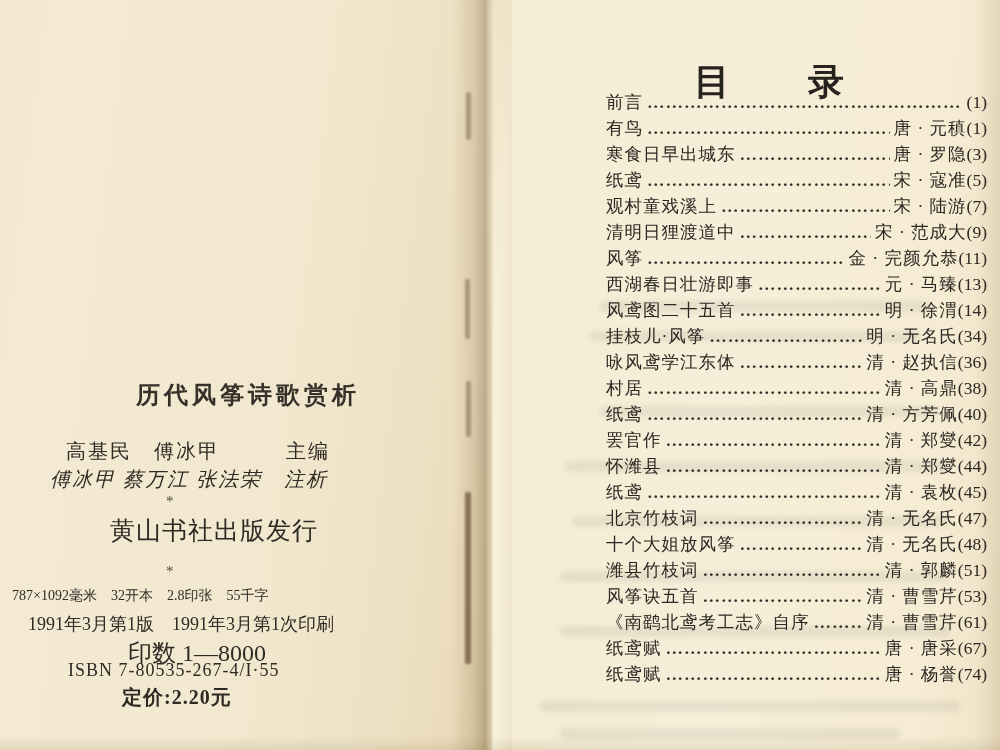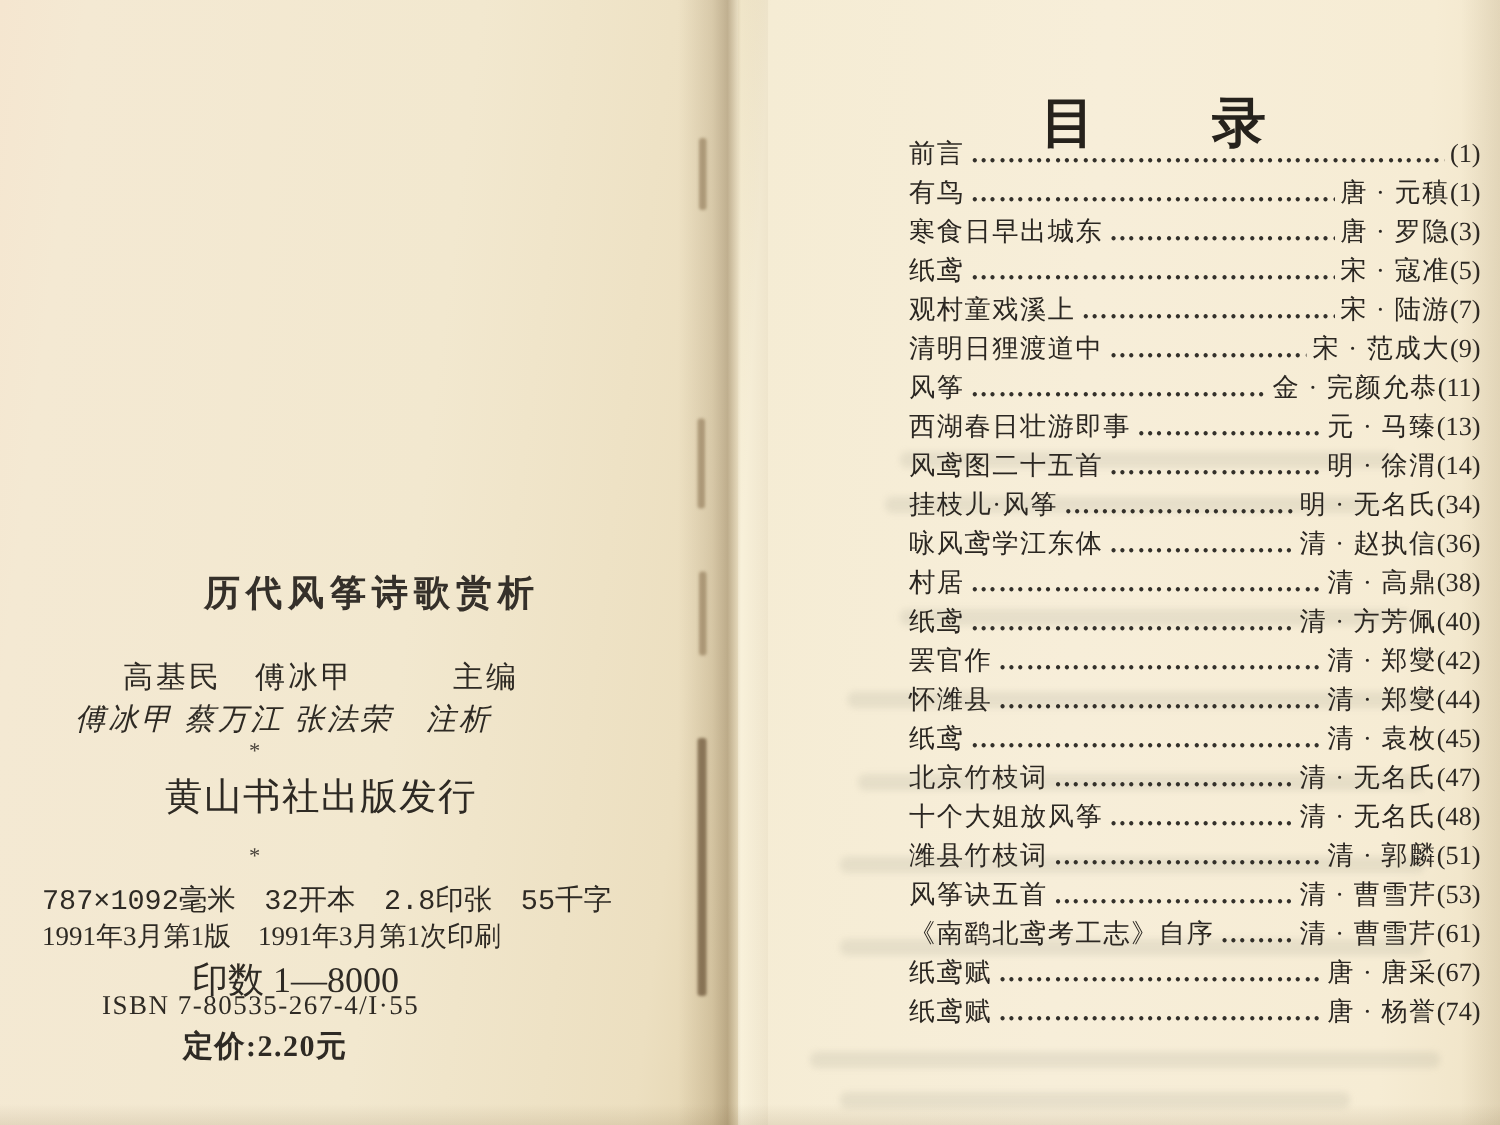--- a/index.html
+++ b/index.html
@@ -21,28 +21,28 @@
     position:absolute;left:452px;top:0;width:60px;height:750px;pointer-events:none;
     background:linear-gradient(90deg,rgba(120,95,55,0) 0%,rgba(120,95,55,.18) 38%,rgba(90,65,30,.30) 55%,rgba(255,250,230,.35) 70%,rgba(120,95,55,.05) 100%);
   }
   .streak{position:absolute;background:rgba(92,62,28,.38);filter:blur(1px);border-radius:2px;}
   .edge-right{position:absolute;right:0;top:0;width:26px;height:750px;pointer-events:none;
     background:linear-gradient(90deg,rgba(120,95,55,0),rgba(120,95,55,.13));}
   .edge-bottom{position:absolute;left:0;bottom:0;width:1000px;height:14px;pointer-events:none;
     background:linear-gradient(rgba(110,85,45,0),rgba(110,85,45,.12));}
   .lp-line{position:absolute;white-space:nowrap;}
   .lp-title{left:100px;top:379px;font-size:24px;font-weight:600;letter-spacing:4px;color:#35302a;margin-left:36px;}
-  .lp-editors{left:82px;top:438px;font-size:20px;letter-spacing:2px;}
+  .lp-editors{left:66px;top:438px;font-size:20px;letter-spacing:2px;}
   .lp-annot{left:50px;top:466px;font-size:20px;letter-spacing:2px;font-style:italic;}
   .lp-star{font-size:15px;color:#4a443c;}
   .star1{left:166px;top:493px;}
   .star2{left:166px;top:563px;}
   .lp-publisher{left:110px;top:514px;font-size:25px;letter-spacing:1px;}
   .lp-printer{left:30px;top:543px;font-size:19px;letter-spacing:2.5px;}
-  .lp-format{left:28px;top:587px;font-size:19px;font-family:Liberation Mono, monospace;}
+  .lp-format{left:12px;top:587px;font-size:14px;}
   .lp-edition{left:28px;top:612px;font-size:18px;}
   .lp-run{left:128px;top:637px;font-size:24px;}
   .lp-isbn{left:68px;top:660px;font-size:18px;letter-spacing:1px;text-align:center;}
   .lp-price{left:122px;top:684px;font-size:20px;font-weight:600;letter-spacing:1px;}
 
   
   .toc-title{
     position:absolute;left:560px;top:44px;width:420px;text-align:center;
     font-size:36px;font-weight:bold;letter-spacing:2px;color:#26221c;margin-top:14px;
   }

